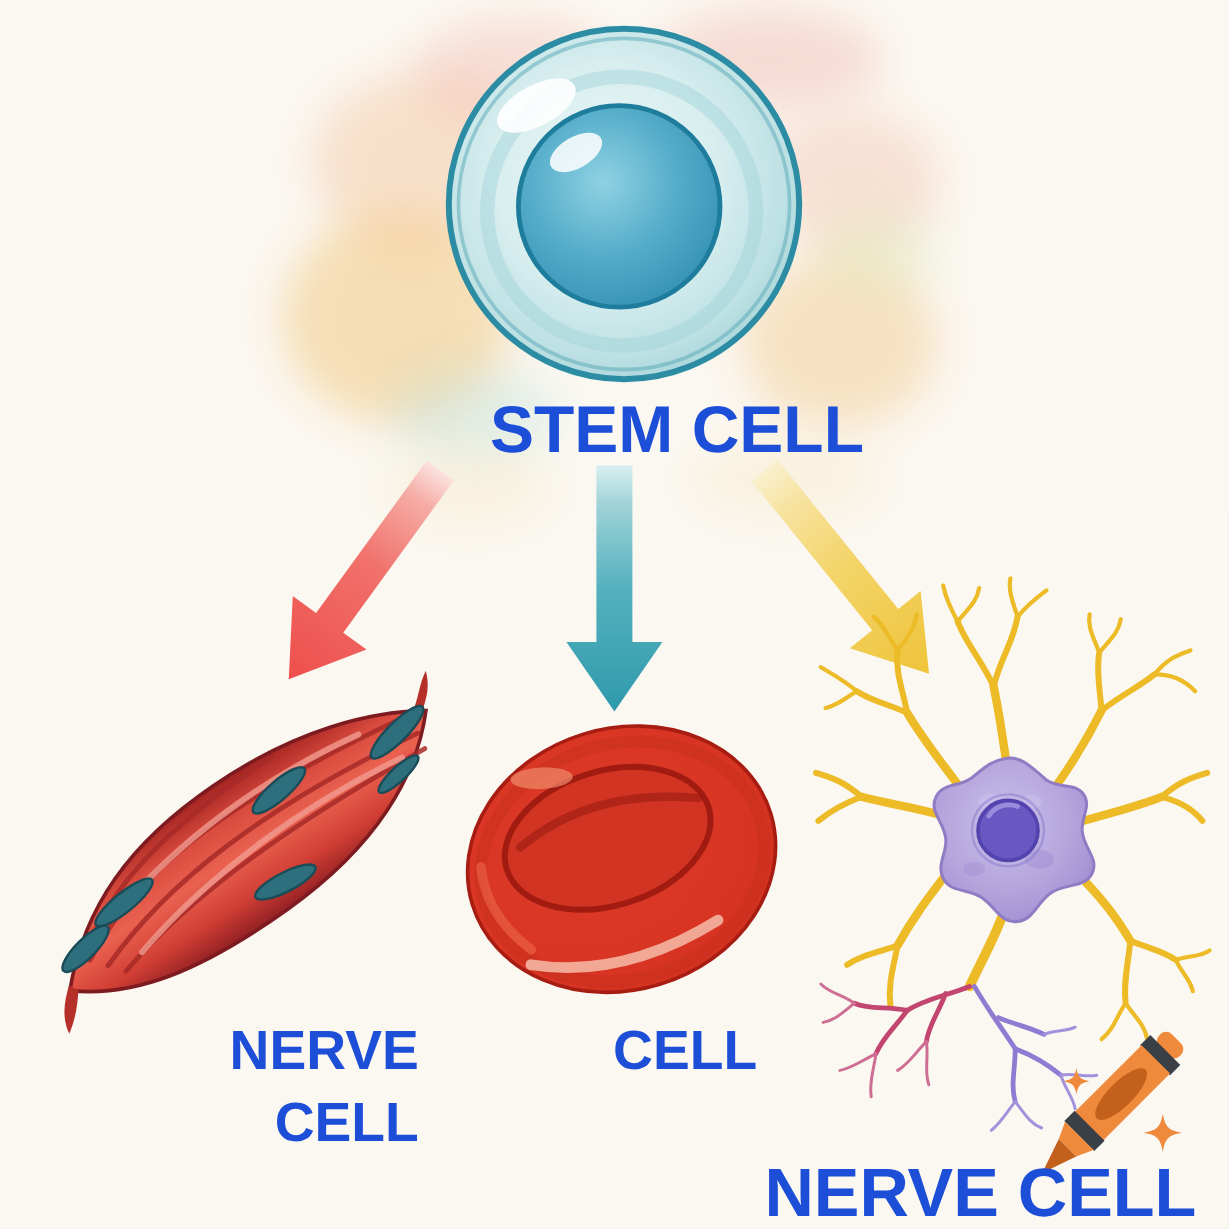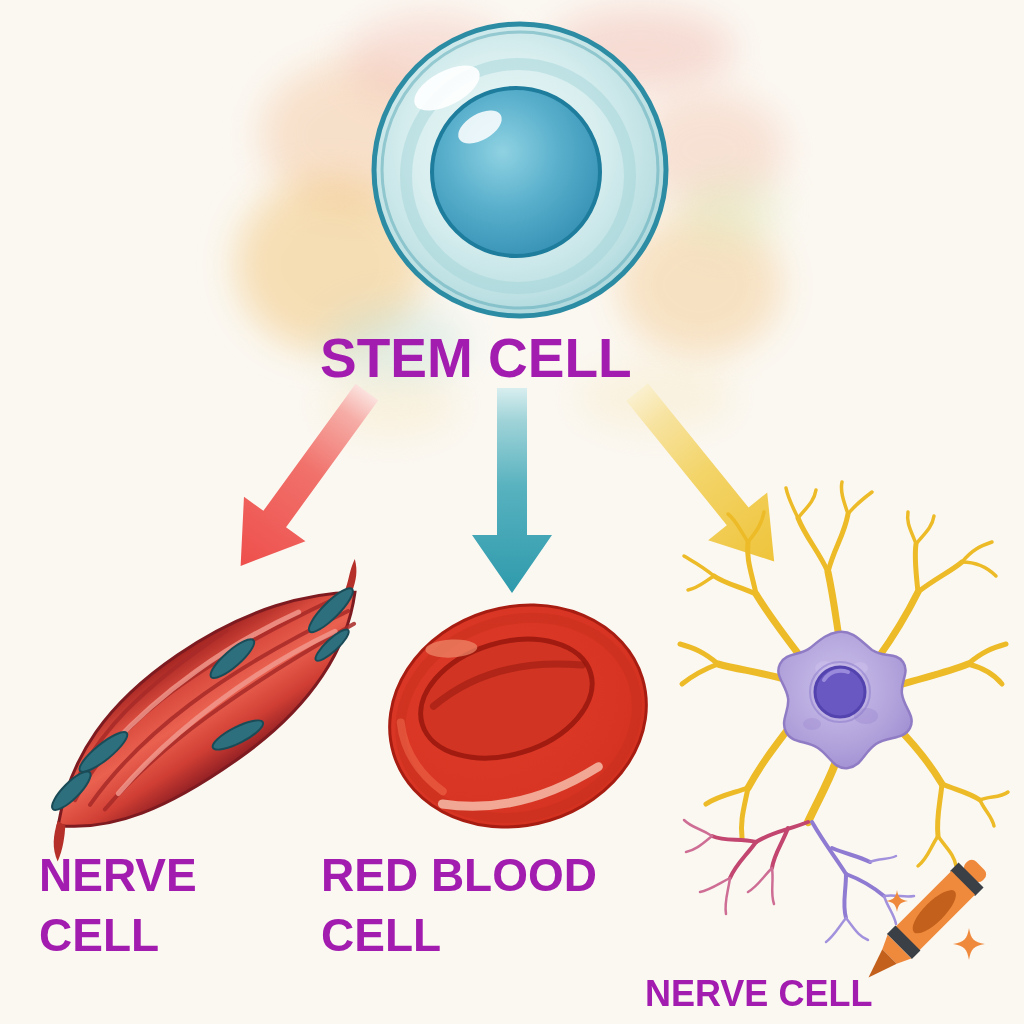--- a/index.html
+++ b/index.html
@@ -7,31 +7,31 @@
     position:relative;
     width:1024px;height:1024px;
     margin:0 auto;
     background:#FBF8F2;
     overflow:hidden;
     font-family:"Liberation Sans","DejaVu Sans",sans-serif;
   }
   .art{position:absolute;left:0;top:0;width:1024px;height:1024px;}
   .label{
     position:absolute;
-    color:#a21caf;
+    color:#1d4ed8;
     font-weight:800;
-    text-align:left;
+    text-align:right;
     letter-spacing:0px;
     white-space:nowrap;
   }
   .label .line{display:block;}
   #stem-label{left:320px;top:326px;width:400px;font-size:55px;line-height:64px;}
   #muscle-label{left:39px;top:845px;width:310px;font-size:46px;line-height:60px;}
   #rbc-label{left:321px;top:845px;width:310px;font-size:46px;line-height:60px;}
-  #nerve-label{left:645px;top:964px;width:365px;font-size:36px;line-height:60px;}
+  #nerve-label{left:632px;top:964px;width:365px;font-size:57px;line-height:60px;}
 </style>
 </head>
 <body>
 
 <div class="stage">
 
   <svg class="art" viewBox="0 0 1024 1024" aria-hidden="true">
     <defs>
       <filter id="wash" x="-80%" y="-80%" width="260%" height="260%">
         <feGaussianBlur stdDeviation="18"></feGaussianBlur>
@@ -267,19 +267,18 @@
   </svg>
 
   <div class="label" id="stem-label">STEM CELL</div>
 
   <div class="label" id="muscle-label">
     <span class="line">NERVE</span>
     <span class="line">CELL</span>
   </div>
 
   <div class="label" id="rbc-label">
-    <span class="line">RED BLOOD</span>
     <span class="line">CELL</span>
   </div>
 
   <div class="label" id="nerve-label">NERVE CELL</div>
 
 </div>
 
 </body></html>

